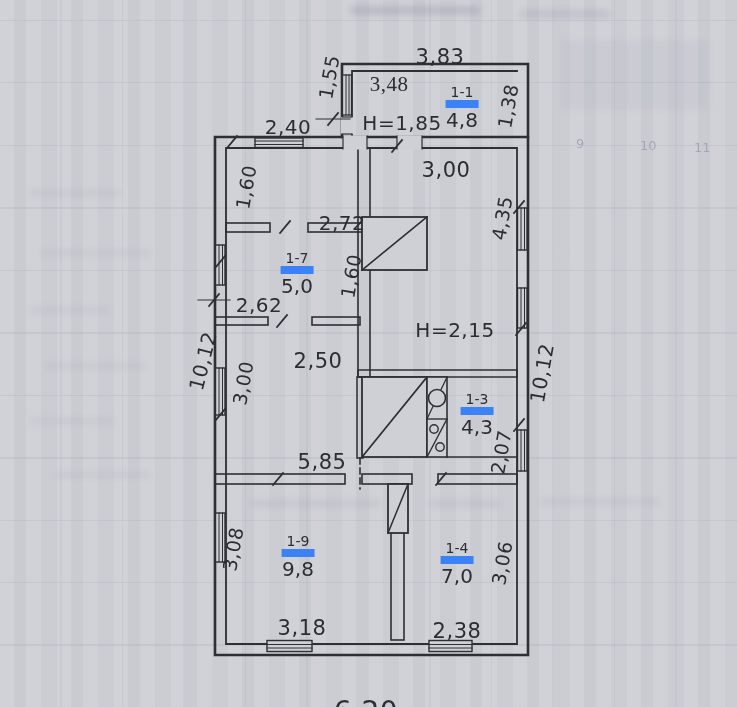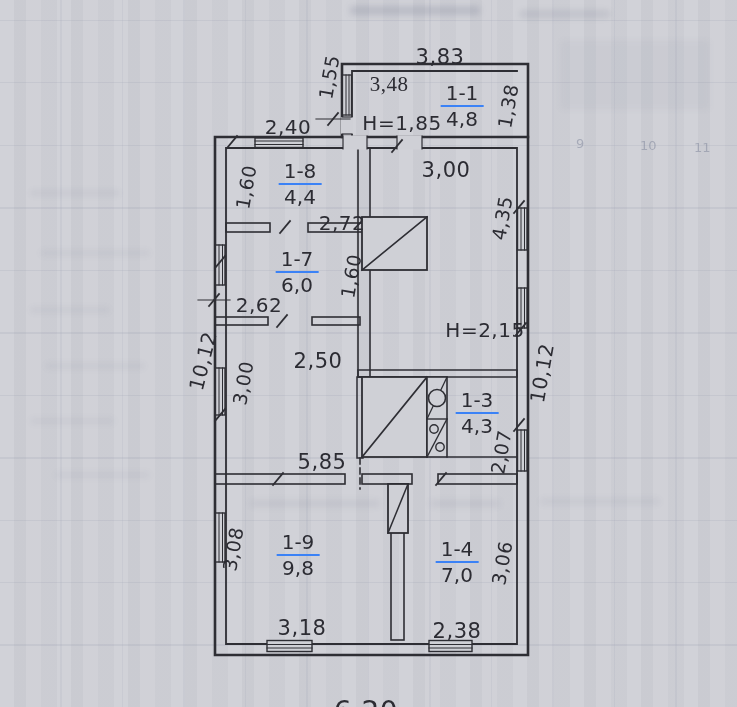--- a/index.html
+++ b/index.html
@@ -22,21 +22,21 @@
   }
   .smudge{position:absolute;background:rgba(70,76,105,0.16);filter:blur(3px);border-radius:3px;pointer-events:none;}
   .bleednum{position:absolute;font-size:13px;color:#7d8499;opacity:.5;pointer-events:none;}
   svg.plan{position:absolute;left:0;top:0;}
   .lbl{position:absolute;white-space:nowrap;color:#2c2c33;transform:translate(-50%,-50%);
        letter-spacing:.5px;}
   .r80{transform:translate(-50%,-50%) rotate(-80deg);}
   .r76{transform:translate(-50%,-50%) rotate(-76deg);}
   .fs19{font-size:19px;} .fs20{font-size:20px;} .fs21{font-size:21px;} .fs25{font-size:28px;margin-top:42px;}
   .room{position:absolute;text-align:center;transform:translateX(-50%);color:#2c2c33;}
-  .room .rid{display:inline-block;font-size:20px;padding:0 5px 0;border-bottom:2px solid #3b82f6;line-height:1.15;}
+  .room .rid{display:inline-block;font-size:14px;padding:0 5px 0;border-bottom:8px solid #3b82f6;line-height:1.15;}
   .room .rarea{font-size:20px;line-height:1.2;margin-top:14px;}
 </style>
 </head>
 <body>
 
 <div class="canvas">
   <div class="streaks"></div>
   <div class="grid"></div>
 
   <div class="smudge" style="left:350px;top:6px;width:130px;height:9px;"></div>
@@ -207,29 +207,25 @@
   <div class="room" style="left:457px;top:538px;">
     <span class="rid">1-4</span><br>
     <span class="rarea">7,0</span>
   </div>
   <div class="room" style="left:298px;top:531px;">
     <span class="rid">1-9</span><br>
     <span class="rarea">9,8</span>
   </div>
   <div class="room" style="left:297px;top:248px;">
     <span class="rid">1-7</span><br>
-    <span class="rarea">6,0</span>
-  </div>
-  <div class="room" style="left:300px;top:160px;">
-    <span class="rid">1-8</span><br>
-    <span class="rarea">4,4</span>
+    <span class="rarea">5,0</span>
   </div>
 
   <div class="lbl fs20" style="left:402px;top:123px;">H=1,85</div>
-  <div class="lbl fs20" style="left:455px;top:330px;margin-left:30px;">H=2,15</div>
+  <div class="lbl fs20" style="left:455px;top:330px;">H=2,15</div>
 
   <div class="lbl fs21" style="left:440px;top:57px;">3,83</div>
   <div class="lbl fs21" style="left:389px;top:84px;font-family:Liberation Serif, serif;">3,48</div>
   <div class="lbl fs19 r80" style="left:329px;top:77px;">1,55</div>
   <div class="lbl fs19 r80" style="left:508px;top:106px;">1,38</div>
   <div class="lbl fs20" style="left:288px;top:127px;">2,40</div>
   <div class="lbl fs21" style="left:446px;top:170px;">3,00</div>
   <div class="lbl fs19 r80" style="left:246px;top:187px;">1,60</div>
   <div class="lbl fs20" style="left:342px;top:223px;">2,72</div>
   <div class="lbl fs20" style="left:259px;top:305px;">2,62</div>

